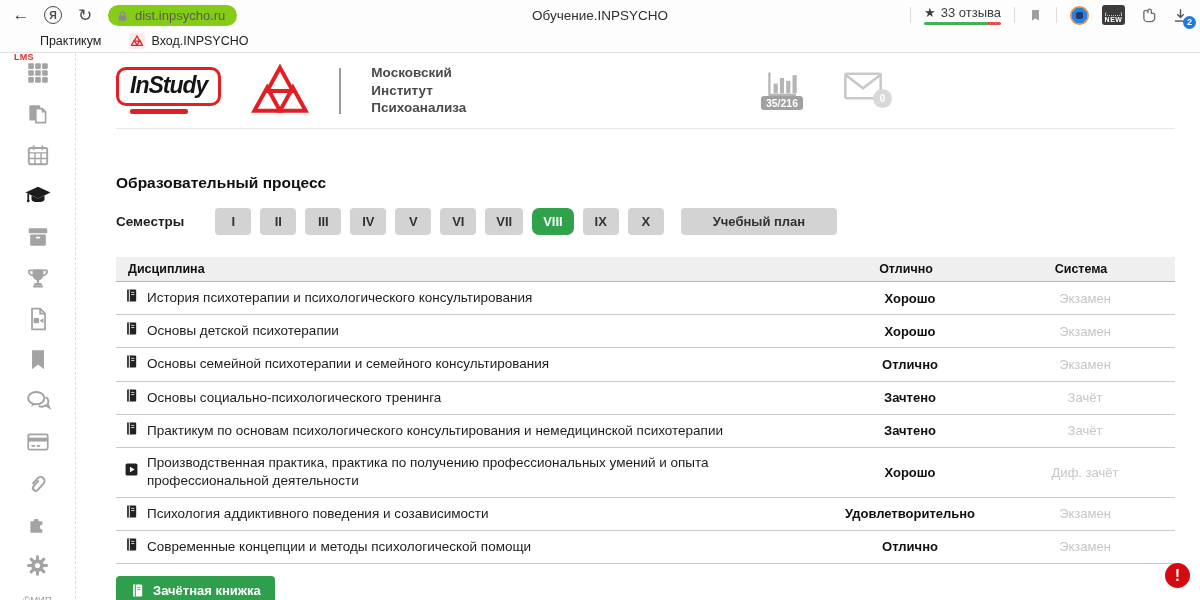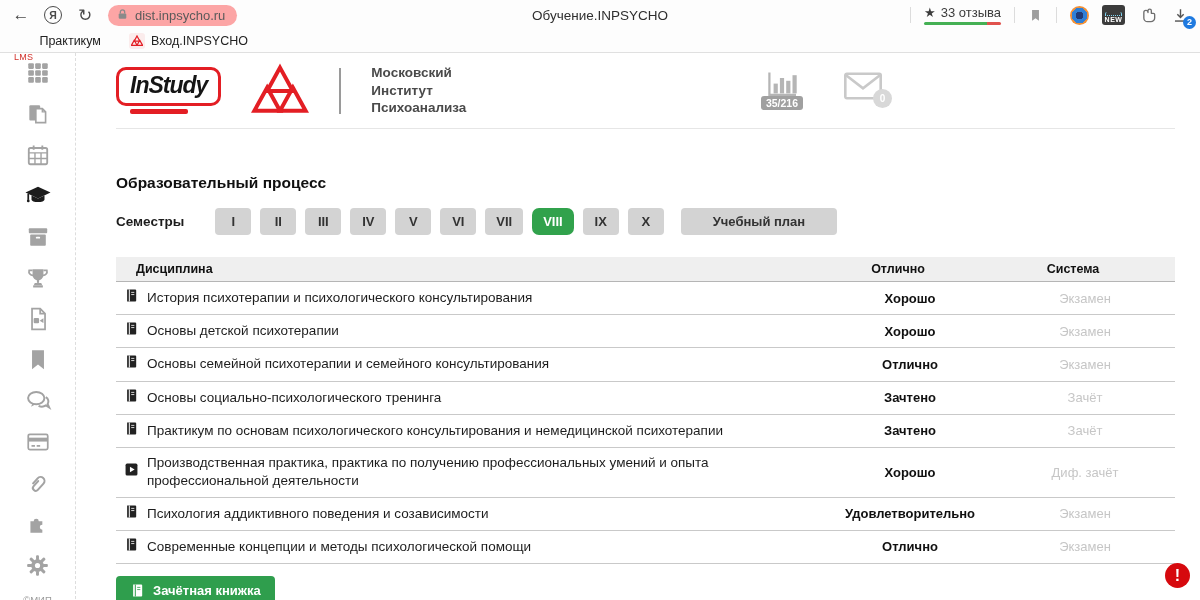--- a/index.html
+++ b/index.html
@@ -4,37 +4,37 @@
 <style>
   * { box-sizing: border-box; margin: 0; padding: 0; }
   body { font-family: "Liberation Sans", sans-serif; background:#fff; }
   .screen { width:1200px; height:600px; position:relative; overflow:hidden; background:#fff; }
 
   
   .browser-top { height:30px; display:flex; align-items:center; padding:0 10px; background:#fdfdfd; position:relative; }
   .nav-left { display:flex; align-items:center; gap:12px; }
   .nav-btn { font-size:17px; color:#4a4a4a; width:22px; text-align:center; cursor:pointer; }
   .ya-circle { width:18px; height:18px; border:1.6px solid #4a4a4a; border-radius:50%; font-size:10.5px; font-weight:bold; color:#4a4a4a; display:flex; align-items:center; justify-content:center; cursor:pointer; }
-  .url-pill { display:flex; align-items:flex-start; gap:6px; background:#fca5a5; border-radius:12px; padding:3px 12px 3px 8px; font-size:13px; color:#5a5a5a; cursor:pointer; }
+  .url-pill { display:flex; align-items:flex-end; gap:6px; background:#84cc16; border-radius:12px; padding:3px 12px 3px 8px; font-size:13px; color:#5a5a5a; cursor:pointer; }
   .tab-title { position:absolute; left:50%; transform:translateX(-50%); font-size:13.5px; color:#2f2f2f; }
   .nav-right { margin-left:auto; display:flex; align-items:center; gap:13px; }
   .vsep { width:1px; height:16px; background:#dcdcdc; }
   .reviews { display:flex; align-items:center; gap:5px; font-size:13px; color:#3c3c3c; cursor:pointer; position:relative; padding-bottom:5px; }
   .reviews .star { font-size:13px; color:#3c3c3c; }
   .rating-bar { position:absolute; left:0; right:0; bottom:0; height:3px; border-radius:2px; background:linear-gradient(to right,#45b054 0 82%,#e0524d 82% 100%); }
   .ext-circle { width:19px; height:19px; border-radius:50%; background:radial-gradient(circle,#203a77 0 28%,#2f7fd6 28% 58%,#f09038 58% 86%, #ef6a6a 86% 100%); cursor:pointer; }
   .ext-new { width:23px; height:20px; background:#3c3c3c; border-radius:3px; display:flex; flex-direction:column; align-items:center; justify-content:flex-end; padding:2px 1px; cursor:pointer; }
   .ext-new .marquee { width:17px; height:4px; border-bottom:1px dotted #7fd4f2; border-left:1px solid #7fd4f2; border-right:1px solid #7fd4f2; border-radius:2px 2px 0 0; }
   .ext-new .new-label { color:#fff; font-size:7px; font-weight:bold; letter-spacing:0.5px; }
   .icon-btn { cursor:pointer; display:flex; align-items:center; position:relative; }
   .dl-badge { position:absolute; right:-6px; bottom:-4px; width:13px; height:13px; background:#1f7ae0; color:#fff; border-radius:50%; font-size:9px; font-weight:bold; display:flex; align-items:center; justify-content:center; }
 
   .bookmarks-bar { height:23px; display:flex; align-items:center; gap:28px; padding:0 14px; background:#fdfdfd; border-bottom:1px solid #e0e0e0; }
   .bm-item { display:flex; align-items:center; gap:6px; font-size:12.5px; color:#222; cursor:pointer; }
-  .lms-fav { color:#d2312b; font-weight:normal; font-size:9px; letter-spacing:0.3px;margin-top:32px; }
+  .lms-fav { color:#d2312b; font-weight:bold; font-size:9px; letter-spacing:0.3px;margin-top:32px; }
   .mip-fav { width:16px; height:16px; background:#fbecec; border-radius:3px; display:flex; align-items:center; justify-content:center; }
 
   
   .app { display:flex; height:546px; }
   .sidebar { width:76px; border-right:1px dashed #ddd; display:flex; flex-direction:column; align-items:center; padding-top:8px; gap:13px; }
   .side-item { width:28px; height:28px; display:flex; align-items:center; justify-content:center; cursor:pointer; }
   .copyright { font-size:9.5px; color:#9a9a9a; }
   .content { flex:1; padding:0 25px 0 40px; position:relative; }
 
   
@@ -52,21 +52,21 @@
 
   
   .page-title { font-size:15.5px; font-weight:bold; color:#101010; margin-top:45px; }
   .semesters { display:flex; align-items:center; margin-top:16px; gap:9px; }
   .sem-label { font-size:13.5px; font-weight:bold; color:#1d1d1d; margin-right:22px; }
   .sem-btn { min-width:36px; padding:6px 11px; text-align:center; background:#d3d3d3; border:none; border-radius:4px; font-family:"Liberation Sans",sans-serif; font-weight:bold; font-size:13px; color:#333; cursor:pointer; }
   .sem-btn.active { background:#31a24c; color:#fff;border-radius:7px; }
   .sem-btn.wide { margin-left:8px; padding:6px 32px; }
 
   .table { margin-top:22px; }
-  .thead { display:flex; align-items:center; background:#efefef; border-bottom:1px solid #b5b5b5; font-weight:bold; font-size:12.5px; color:#111; padding:5px 12px; }
+  .thead { display:flex; align-items:center; background:#efefef; border-bottom:1px solid #b5b5b5; font-weight:bold; font-size:12.5px; color:#111; padding:5px 4px; }
   .trow { display:flex; align-items:center; border-bottom:1px solid #c9c9c9; padding:6px 0; }
   .col-disc { flex:1; padding-left:8px; }
   .col-grade { width:170px; text-align:center; }
   .col-sys { width:180px; text-align:center; }
   .row-disc { flex:1; padding-left:8px; display:flex; align-items:center; gap:8px; font-size:13.5px; color:#1d1d1d; line-height:1.35; }
   .row-disc svg { flex:0 0 auto; }
   .row-grade { width:170px; text-align:center; font-weight:bold; font-size:13px; color:#101010; }
   .row-sys { width:180px; text-align:center; font-size:13px; color:#c6c6c6; }
 
   .footer-row { margin-top:12px; }

